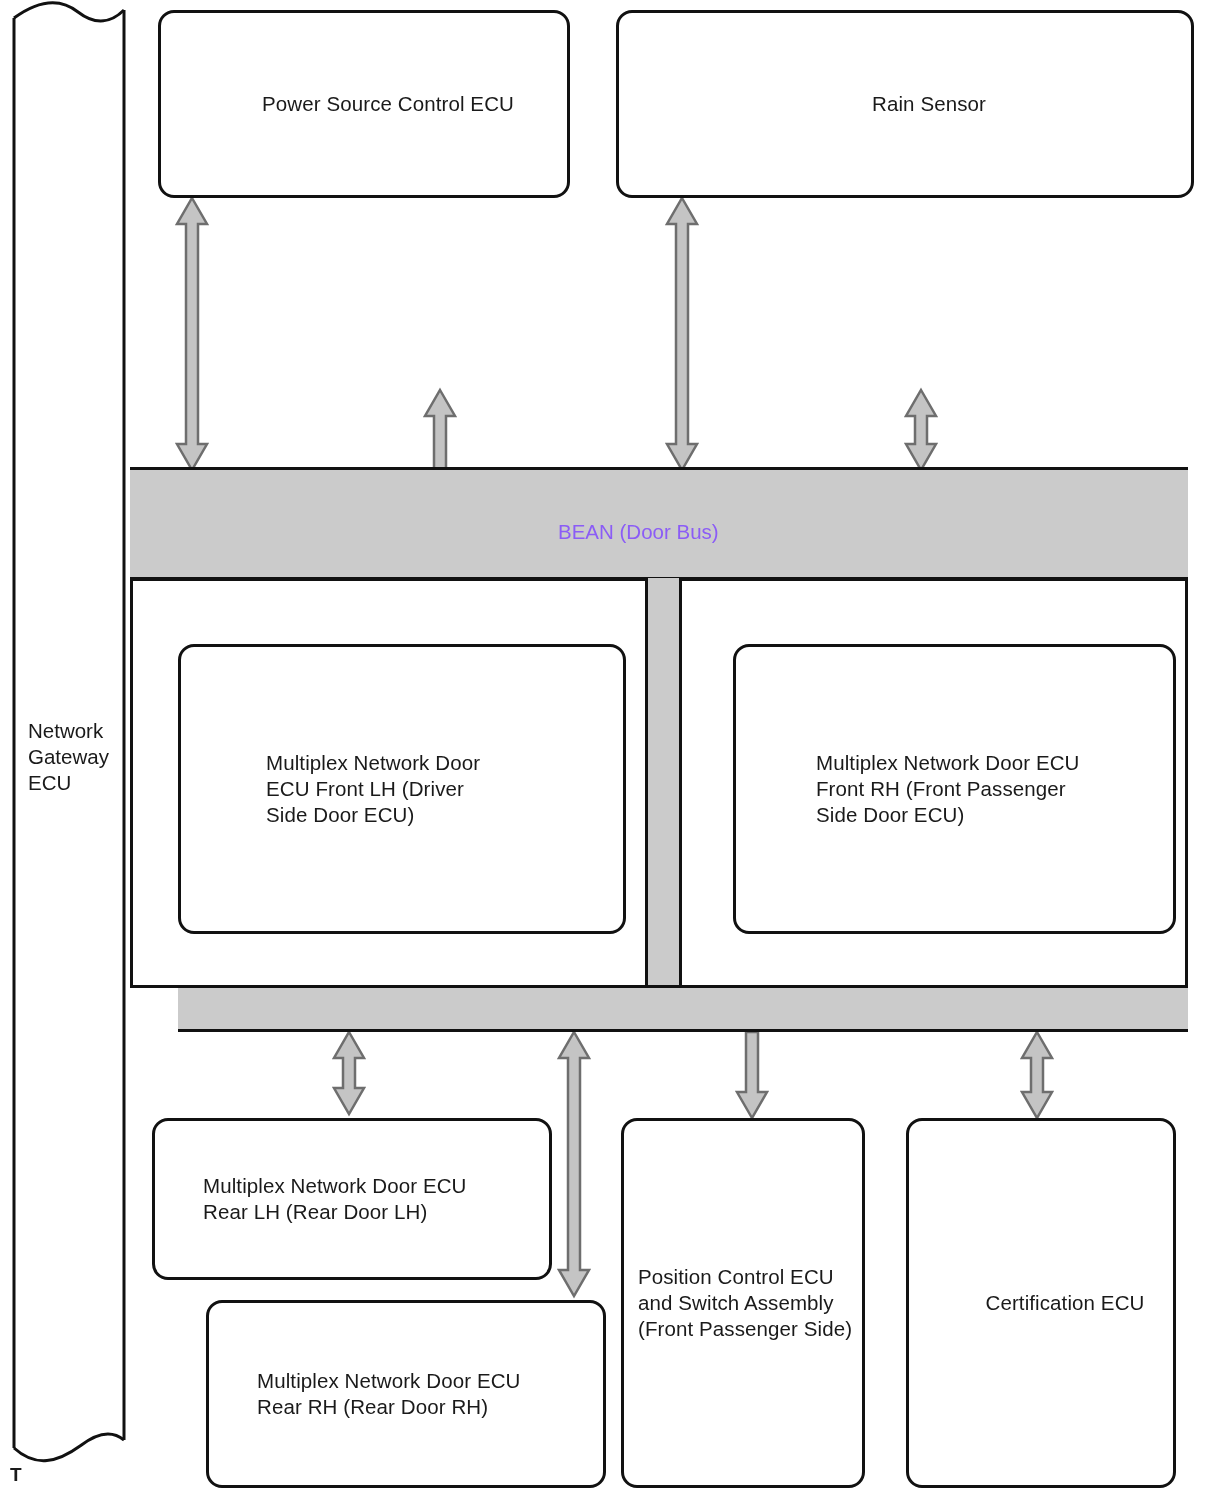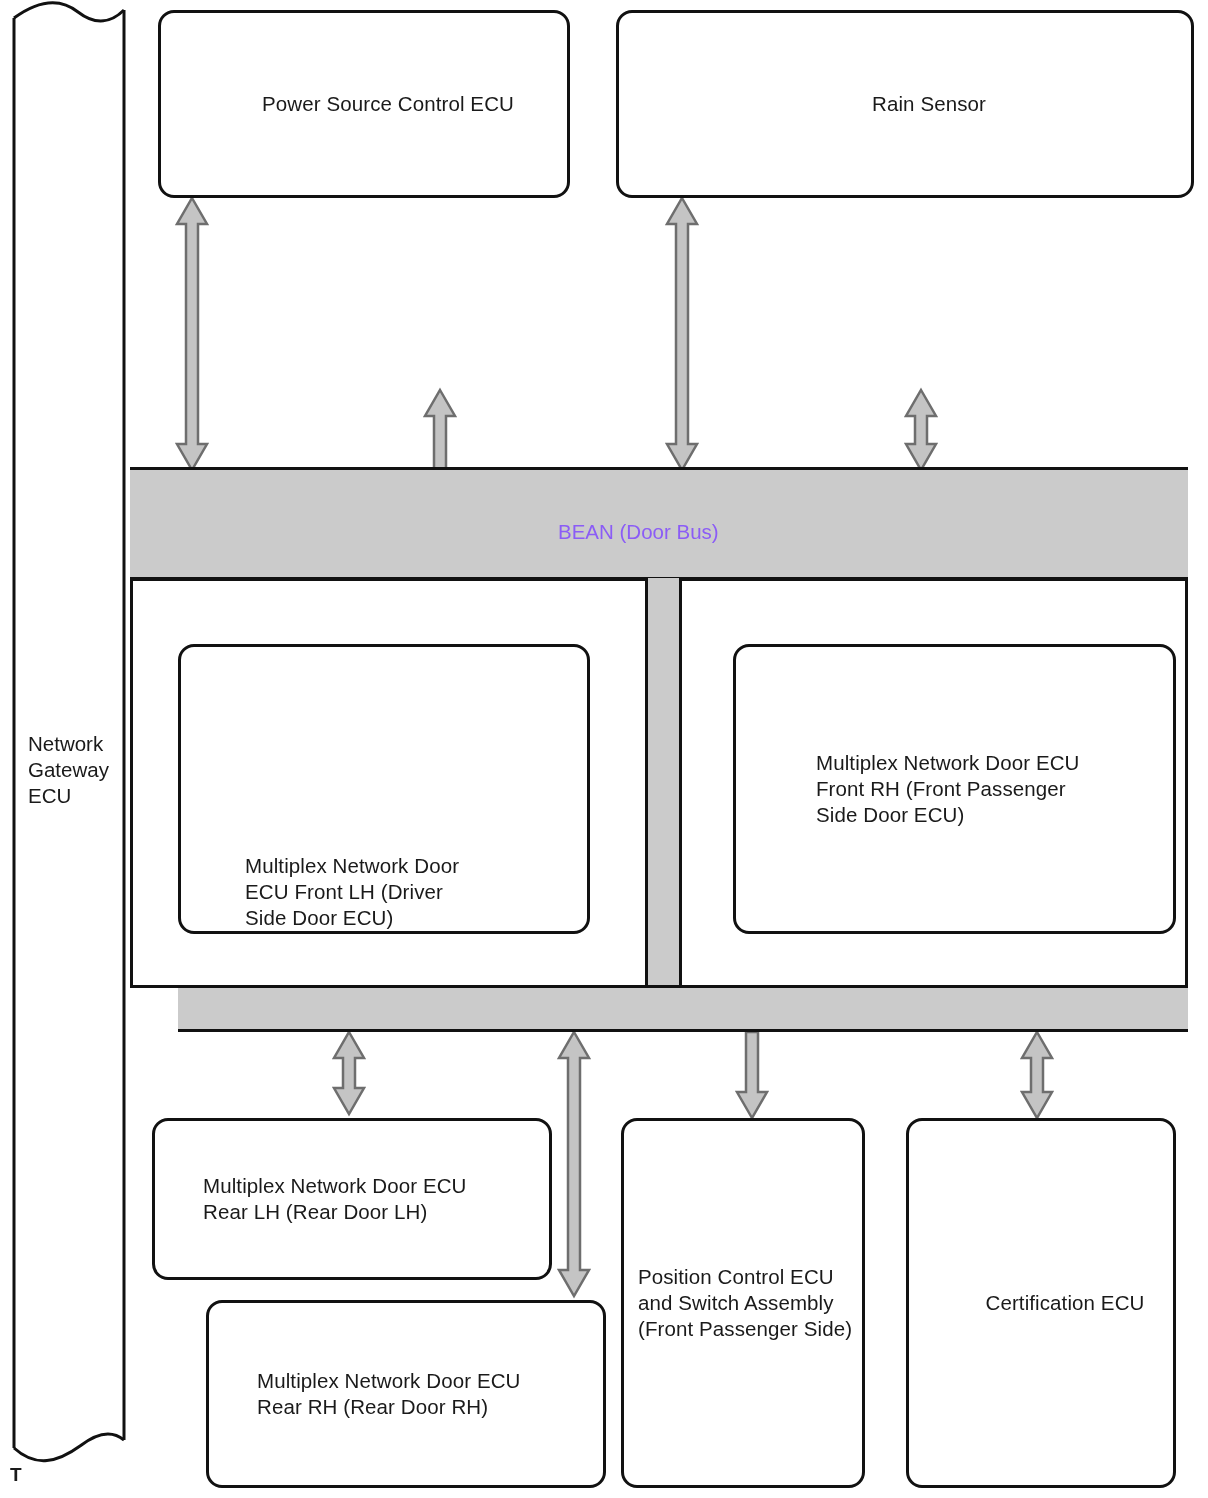--- a/index.html
+++ b/index.html
@@ -151,21 +151,21 @@
 
     <g>
       <path d="M 752,1118 L 737,1092 L 746,1092 L 746,1032 L 758,1032 L 758,1092 L 767,1092 Z" fill="#c4c4c4" stroke="#6e6e6e" stroke-width="2.5" stroke-linejoin="miter"></path>
     </g>
 
     <g>
       <path d="M 1037,1032 L 1052,1058 L 1043,1058 L 1043,1092 L 1052,1092 L 1037,1118 L 1022,1092 L 1031,1092 L 1031,1058 L 1022,1058 Z" fill="#c4c4c4" stroke="#6e6e6e" stroke-width="2.5" stroke-linejoin="miter"></path>
     </g>
   </svg>
 
-  <div class="gw-label" style="left:28px; top:718px;margin-top:13px;">Network
+  <div class="gw-label" style="left:28px; top:718px;">Network
 Gateway
 ECU</div>
   <div class="corner-mark" style="left:10px; top:1464px;">T</div>
 
   <div class="bus bus-bordered" style="left:130px; top:467px; width:1058px; height:113px;"></div>
   <div class="bus-label" style="left:558px; top:520px;">BEAN (Door Bus)</div>
 
   <div class="bus" style="left:645px; top:578px; width:37px; height:452px;"></div>
 
   <div class="bus bus-bordered" style="left:178px; top:985px; width:1010px; height:47px;"></div>
@@ -176,21 +176,21 @@
   <div class="ecu-box center-text" style="left:158px; top:10px; width:412px; height:188px;">
     <span class="ecu-label" style="width:100%;">Power Source Control ECU</span>
   </div>
 
   <div class="ecu-box center-text" style="left:616px; top:10px; width:578px; height:188px;">
     <span class="ecu-label" style="width:100%;">Rain Sensor</span>
   </div>
 
 
 
-  <div class="ecu-box left-text" style="left:178px; top:644px; width:412px; height:290px; padding-left:64px;align-items:flex-end;">
+  <div class="ecu-box left-text" style="left:178px; top:644px; width:448px; height:290px; padding-left:85px;">
     <span class="ecu-label">Multiplex Network Door
 ECU Front LH (Driver
 Side Door ECU)</span>
   </div>
 
   <div class="ecu-box left-text" style="left:733px; top:644px; width:443px; height:290px; padding-left:80px;">
     <span class="ecu-label">Multiplex Network Door ECU
 Front RH (Front Passenger
 Side Door ECU)</span>
   </div>

